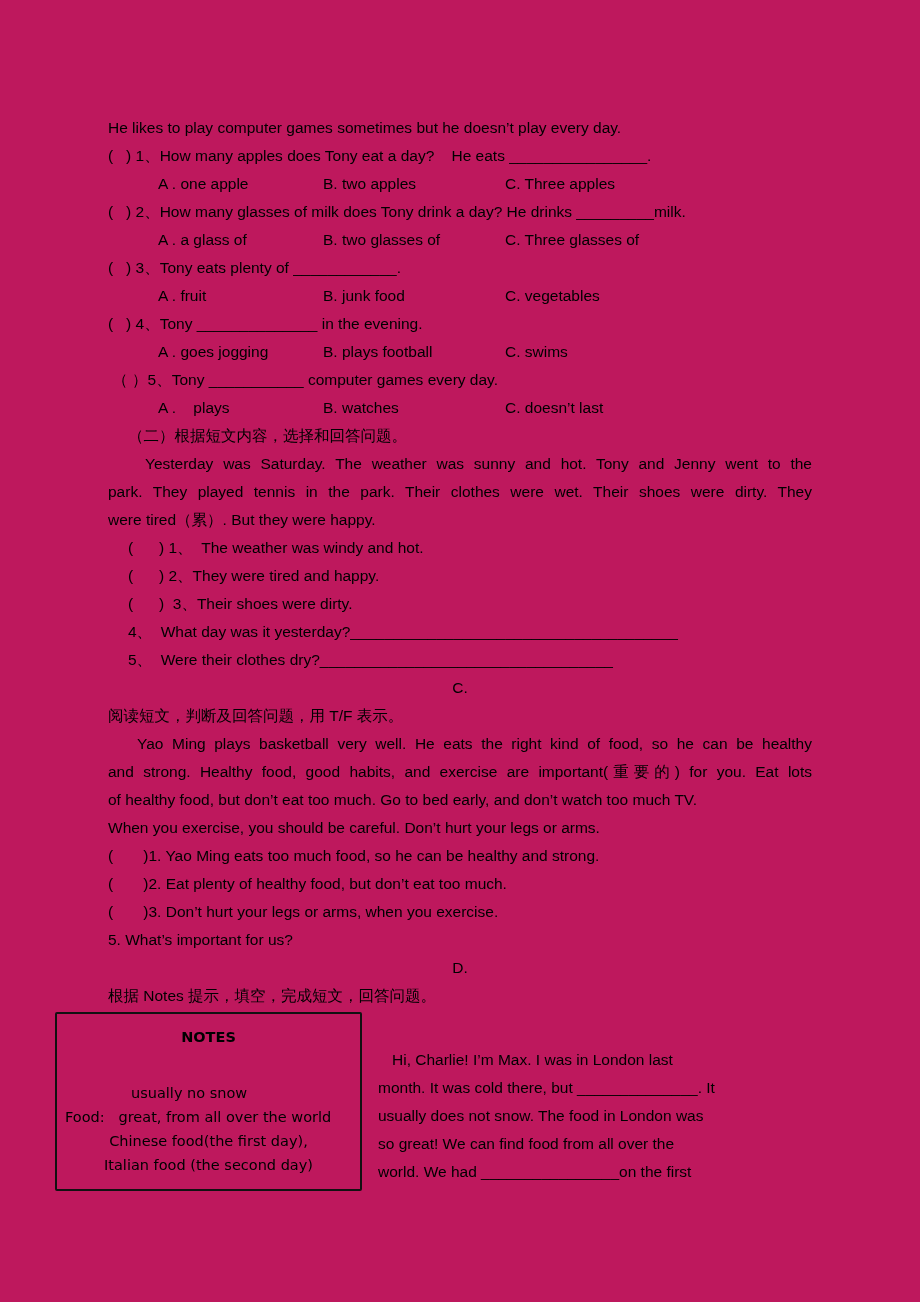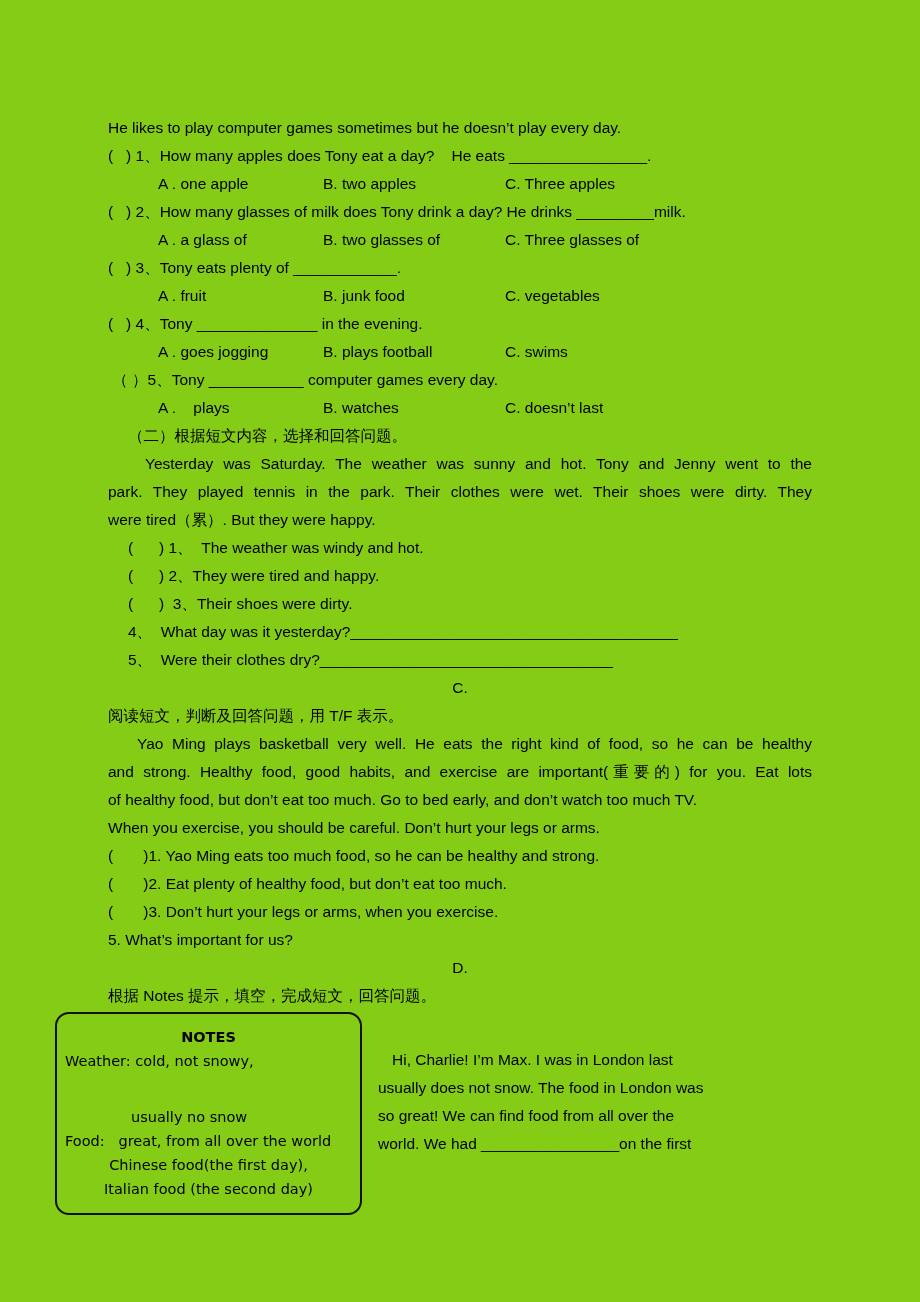--- a/index.html
+++ b/index.html
@@ -1,20 +1,20 @@
 <!DOCTYPE html>
 <html><head>
 <meta charset="utf-8">
 <style>
   * { margin:0; padding:0; box-sizing:border-box; }
   html, body { background:#ffffff; }
   .page {
     position:relative;
     width:920px; height:1302px;
-    background:#84cc16;
+    background:#be185d;
     color:#000000;
     font-family:"Liberation Sans","DejaVu Sans",sans-serif;
     font-size:15.5px;
     padding:114px 108px 0 108px;
     overflow:hidden;
   }
   .line { white-space:pre-wrap; line-height:28px; min-height:28px; }
   .bold { font-weight:normal; }
   .center { text-align:center; }
   .indent20 { padding-left:20px; }
@@ -26,21 +26,21 @@
   
   .just { white-space:normal; text-align:justify; text-align-last:justify; }
   .ind37 { text-indent:37px; }
   .ind29 { text-indent:29px; }
   .ind14 { text-indent:14px;margin-top:39px; }
   
   .partd { display:flex; margin-left:-53px; margin-top:2px; align-items:flex-start; }
   .notes-box {
     width:307px;
     border:2px solid #111111;
-    border-radius:14px;
+    border-radius:2px;
     padding:11px 8px 12px 8px;
     font-family:"DejaVu Sans",sans-serif;
     font-size:14.5px;
   }
   .notes-line { white-space:pre-wrap; line-height:24px; min-height:24px; }
   .notes-title { text-align:center; font-weight:bold; }
   .nb-indent { padding-left:66px;margin-top:32px; }
   .nb-center { text-align:center; }
   .letter { margin-left:16px; width:400px; margin-top:-5px; }
 </style>
@@ -86,27 +86,27 @@
   <div class="line">(       )2. Eat plenty of healthy food, but don’t eat too much.</div>
   <div class="line">(       )3. Don’t hurt your legs or arms, when you exercise.</div>
   <div class="line">5. What’s important for us?</div>
 
   <div class="line bold center">D.</div>
   <div class="line">根据 Notes 提示，填空，完成短文，回答问题。</div>
 
   <div class="partd">
     <div class="notes-box">
       <div class="notes-line notes-title">NOTES</div>
-      <div class="notes-line"><span class="bold">Weather:</span><span> cold, not snowy,</span></div>
       <div class="notes-line nb-indent">usually no snow</div>
       <div class="notes-line"><span class="bold">Food:</span><span>   great, from all over the world</span></div>
       <div class="notes-line nb-center">Chinese food(the first day),</div>
       <div class="notes-line nb-center">Italian food (the second day)</div>
     </div>
     <div class="letter">
       <div class="line ind14">Hi, Charlie! I’m Max. I was in London last</div>
+      <div class="line">month. It was cold there, but ______________. It</div>
       <div class="line">usually does not snow. The food in London was</div>
       <div class="line">so great! We can find food from all over the</div>
       <div class="line">world. We had ________________on the first</div>
     </div>
   </div>
 
 </div>
 
 </body></html>

